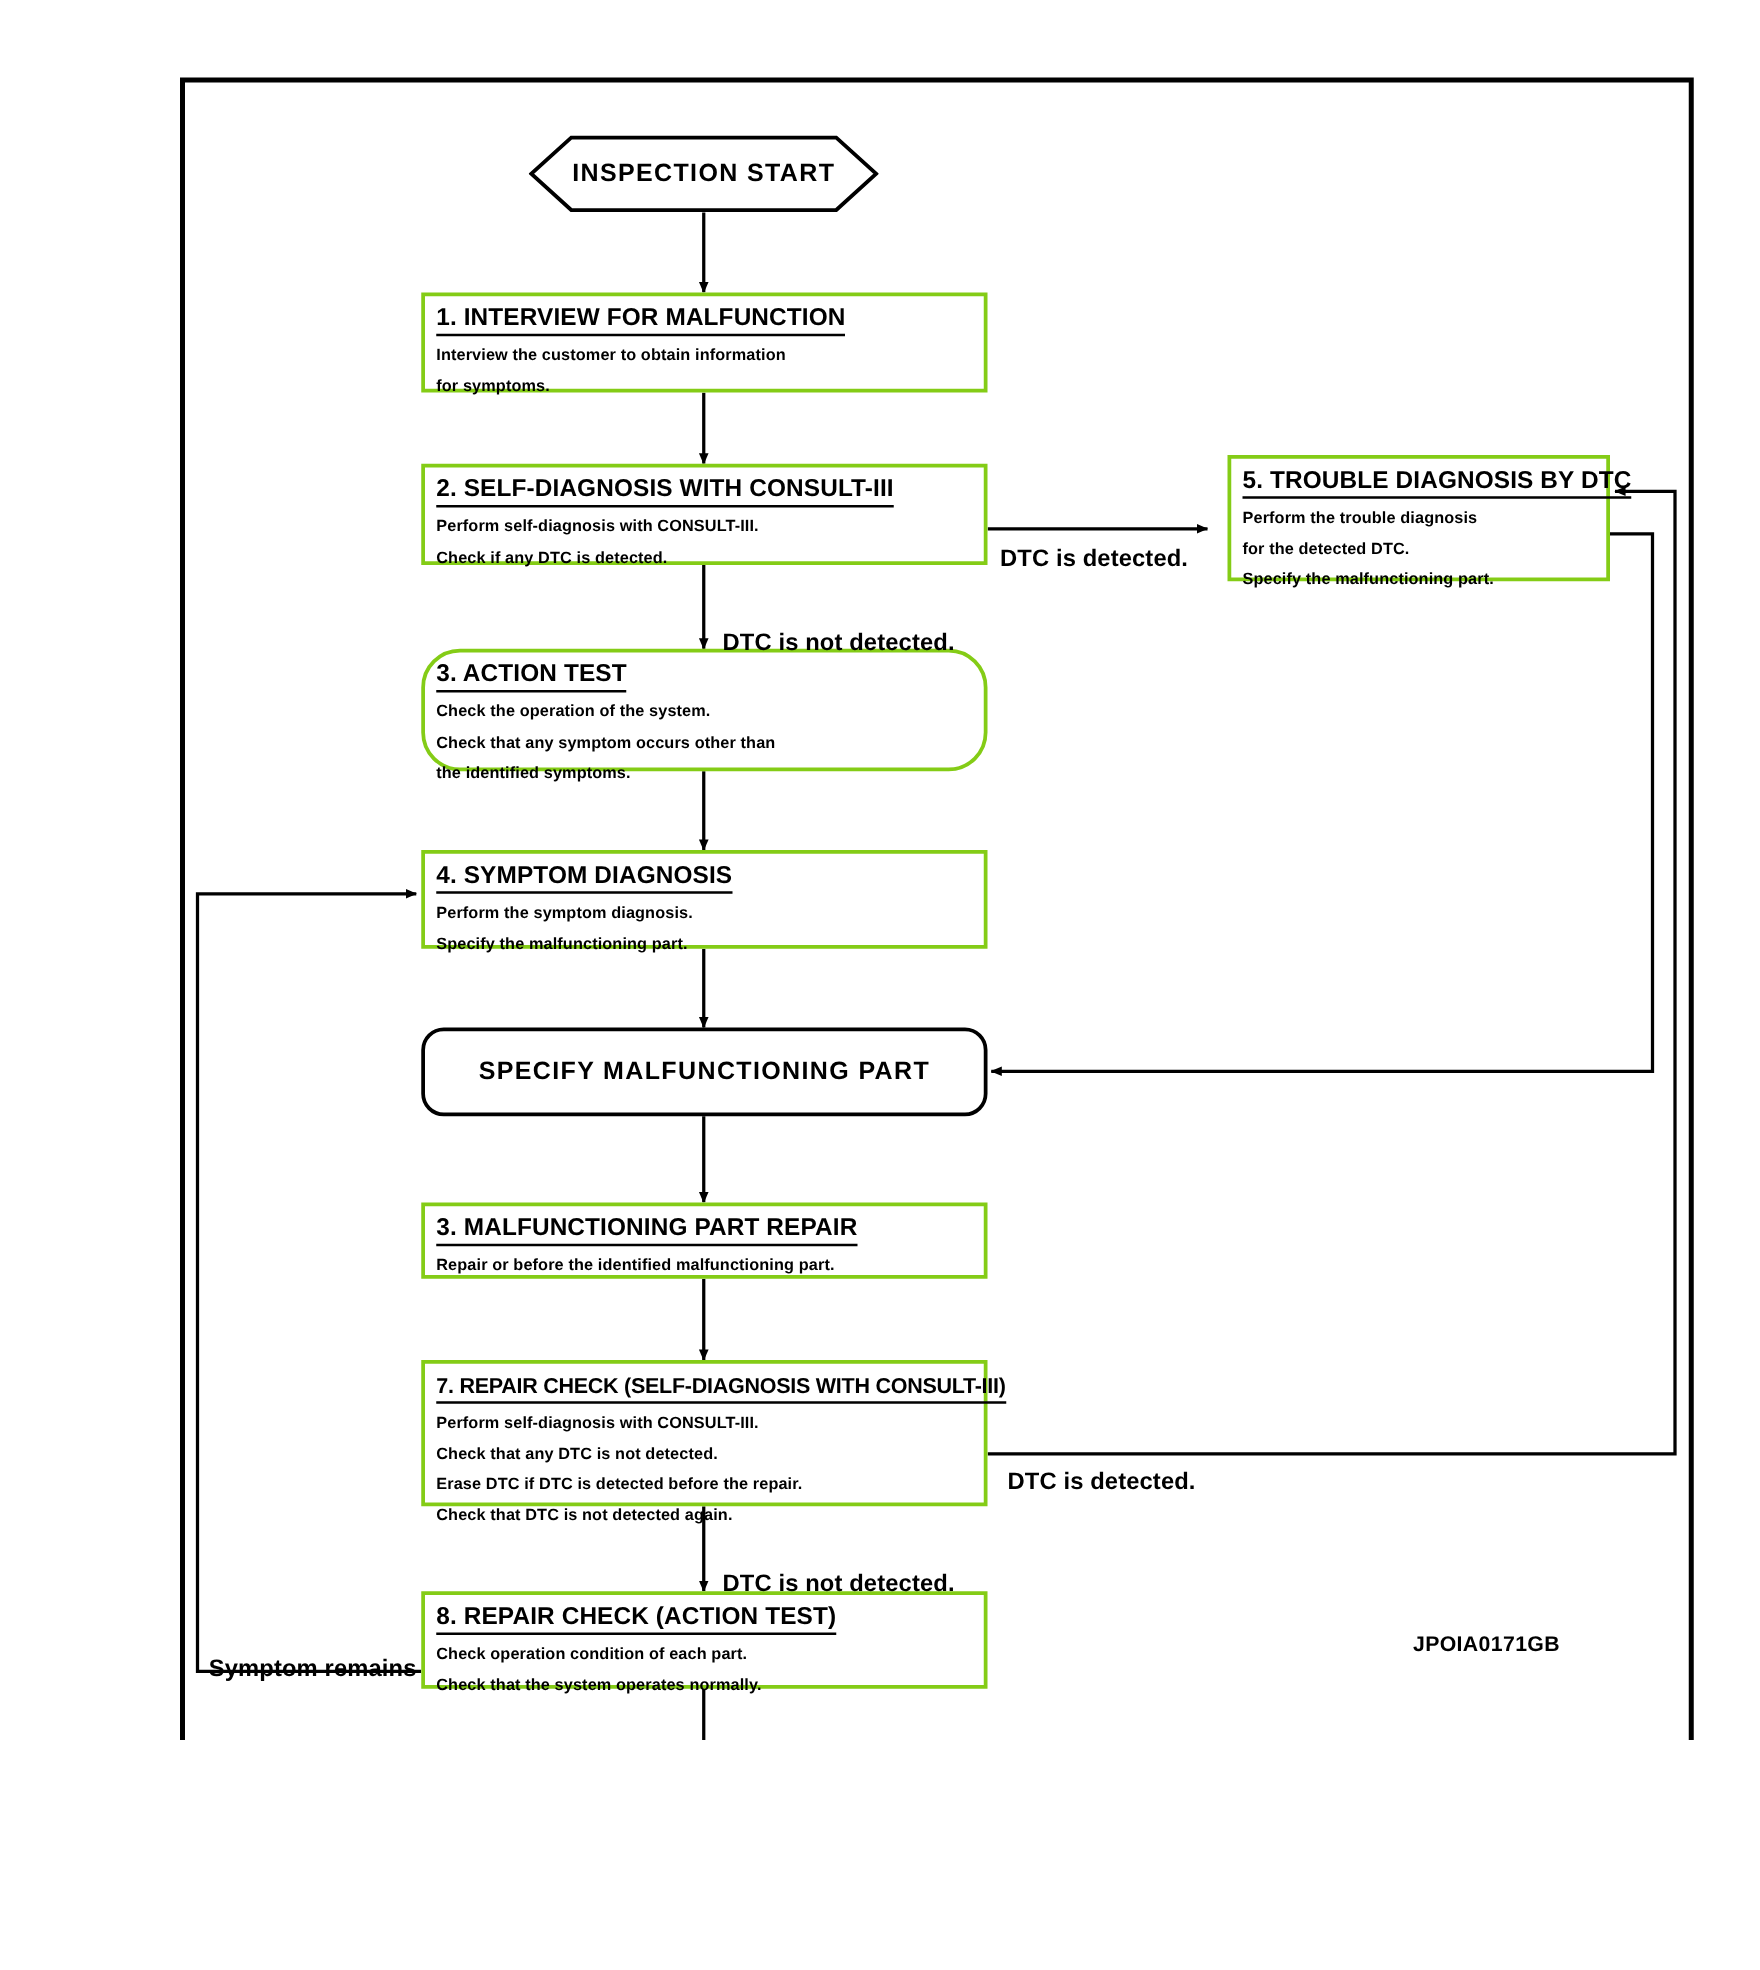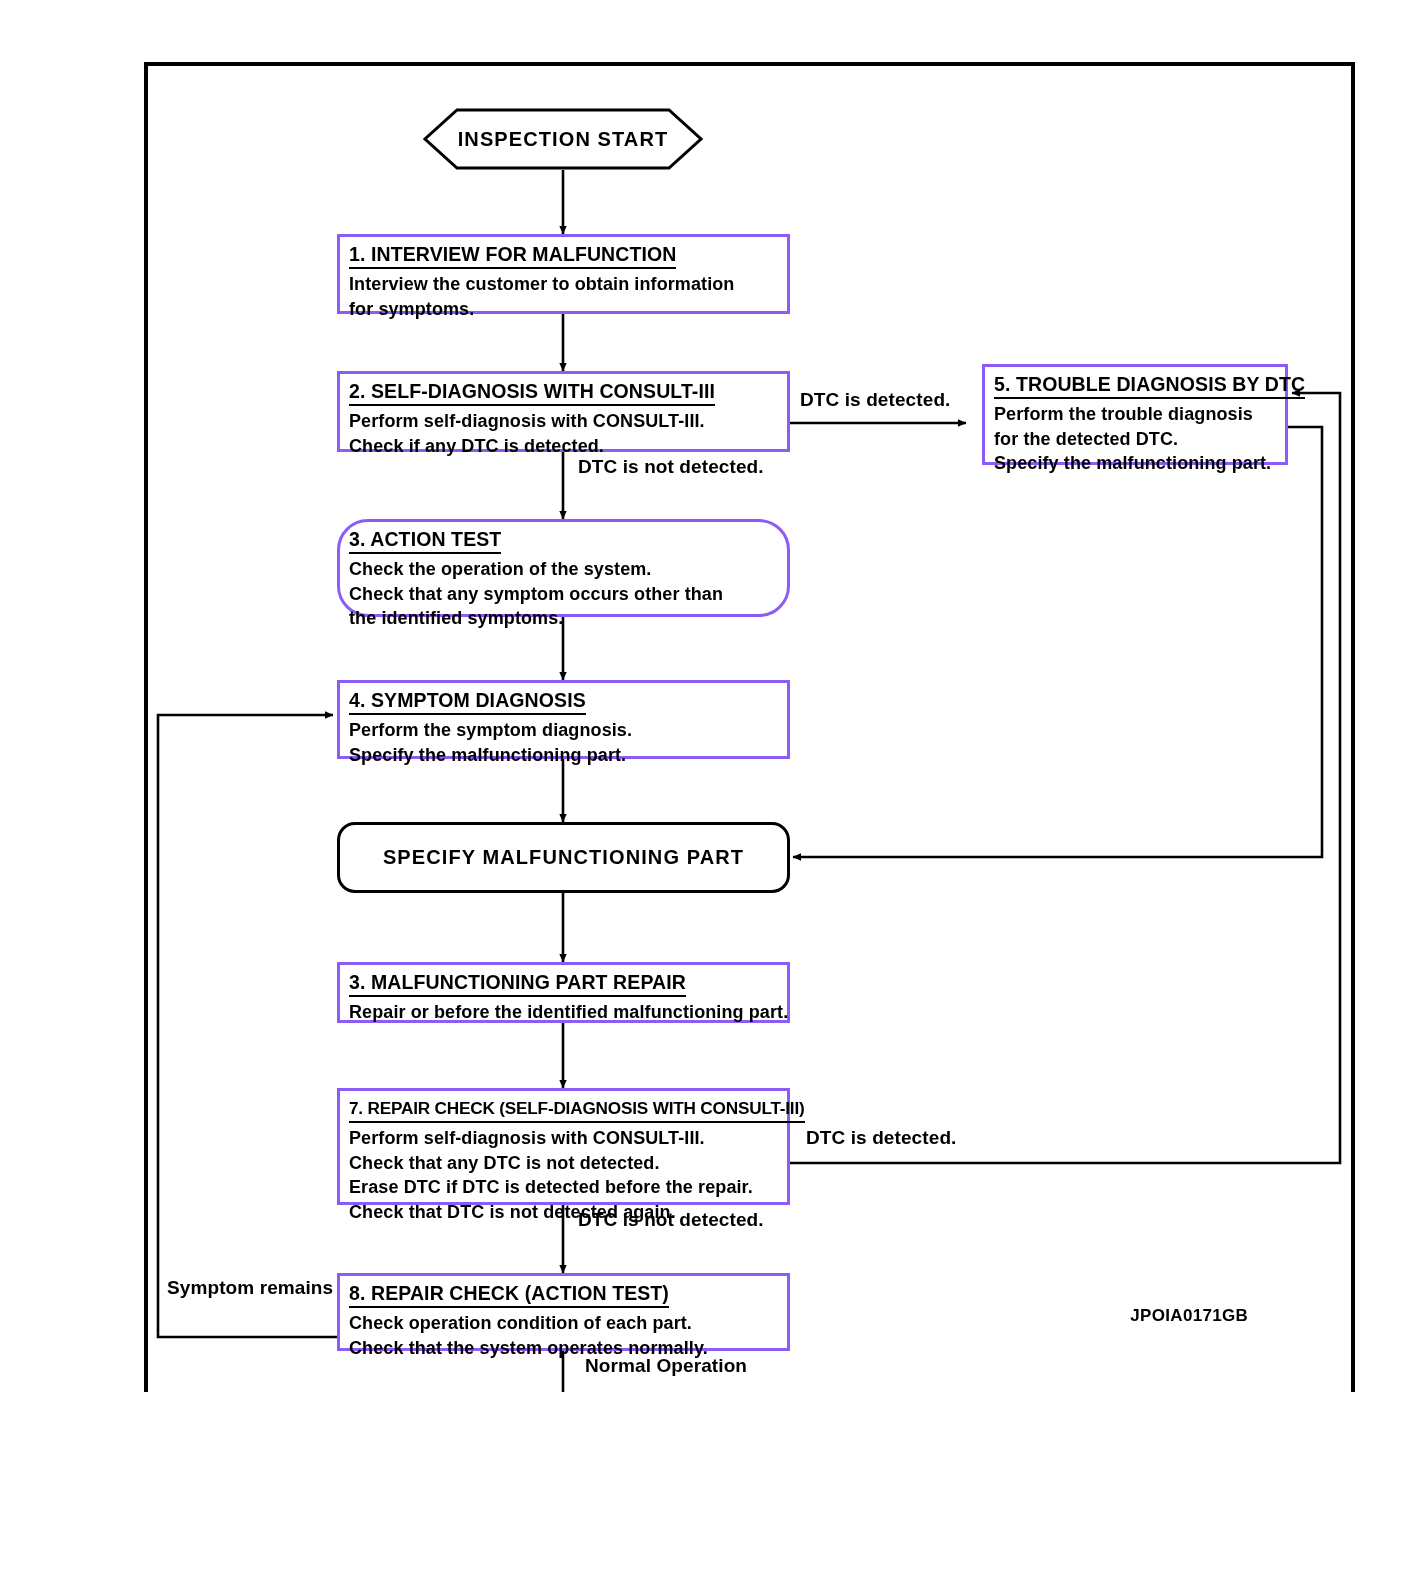--- a/index.html
+++ b/index.html
@@ -2,40 +2,40 @@
 <html><head>
 <meta charset="utf-8">
 <style>
   html,body{margin:0;padding:0;background:#fff;}
   body{width:1408px;height:1576px;font-family:"Liberation Sans",sans-serif;color:#000;}
   #canvas{position:relative;width:1408px;height:1392px;overflow:hidden;background:#fff;}
   #wires{position:absolute;left:0;top:0;width:1408px;height:1576px;}
   .frame{position:absolute;left:144px;top:62px;width:1211px;height:1454px;border:4px solid #000;box-sizing:border-box;}
 
   .node{position:absolute;box-sizing:border-box;background:#fff;}
-  .rect{border:3px solid #8b5cf6;}
+  .rect{border:3px solid #84cc16;}
   .rounded{border:3px solid #000;border-radius:18px;}
 
   .node .body{padding:5px 8px 4px 9px;}
   .ttl{font-weight:bold;font-size:19.5px;line-height:24px;display:inline-block;
        border-bottom:2.5px solid #000;padding-bottom:1px;white-space:nowrap;letter-spacing:.1px;}
   .ttl.small{font-size:17.2px;letter-spacing:-.2px;}
-  .lines{font-weight:bold;font-size:18px;line-height:24.5px;margin-top:3px;letter-spacing:.1px;}
+  .lines{font-weight:bold;font-size:13px;line-height:24.5px;margin-top:3px;letter-spacing:.1px;}
   .lines div{white-space:nowrap;}
 
   .centered{display:flex;align-items:center;justify-content:center;height:100%;
             font-weight:bold;font-size:20px;letter-spacing:1.1px;}
 
   .hex{position:absolute;}
   .hex svg{display:block;}
   .hex .txt{position:absolute;left:0;top:0;width:100%;height:100%;
             display:flex;align-items:center;justify-content:center;
             font-weight:bold;font-size:20px;letter-spacing:1.1px;}
 
-  .edge-label{position:absolute;font-weight:bold;font-size:19px;white-space:nowrap;letter-spacing:.1px;}
+  .edge-label{position:absolute;font-weight:bold;font-size:19px;white-space:nowrap;letter-spacing:.1px;margin-top:48px;}
   .code{position:absolute;right:160px;bottom:66px;font-weight:bold;font-size:17px;letter-spacing:.3px;}
 </style>
 </head>
 <body>
 
 <div id="canvas">
 
   <div class="frame"></div>
 
   <svg id="wires" viewBox="0 0 1408 1576" xmlns="http://www.w3.org/2000/svg">

